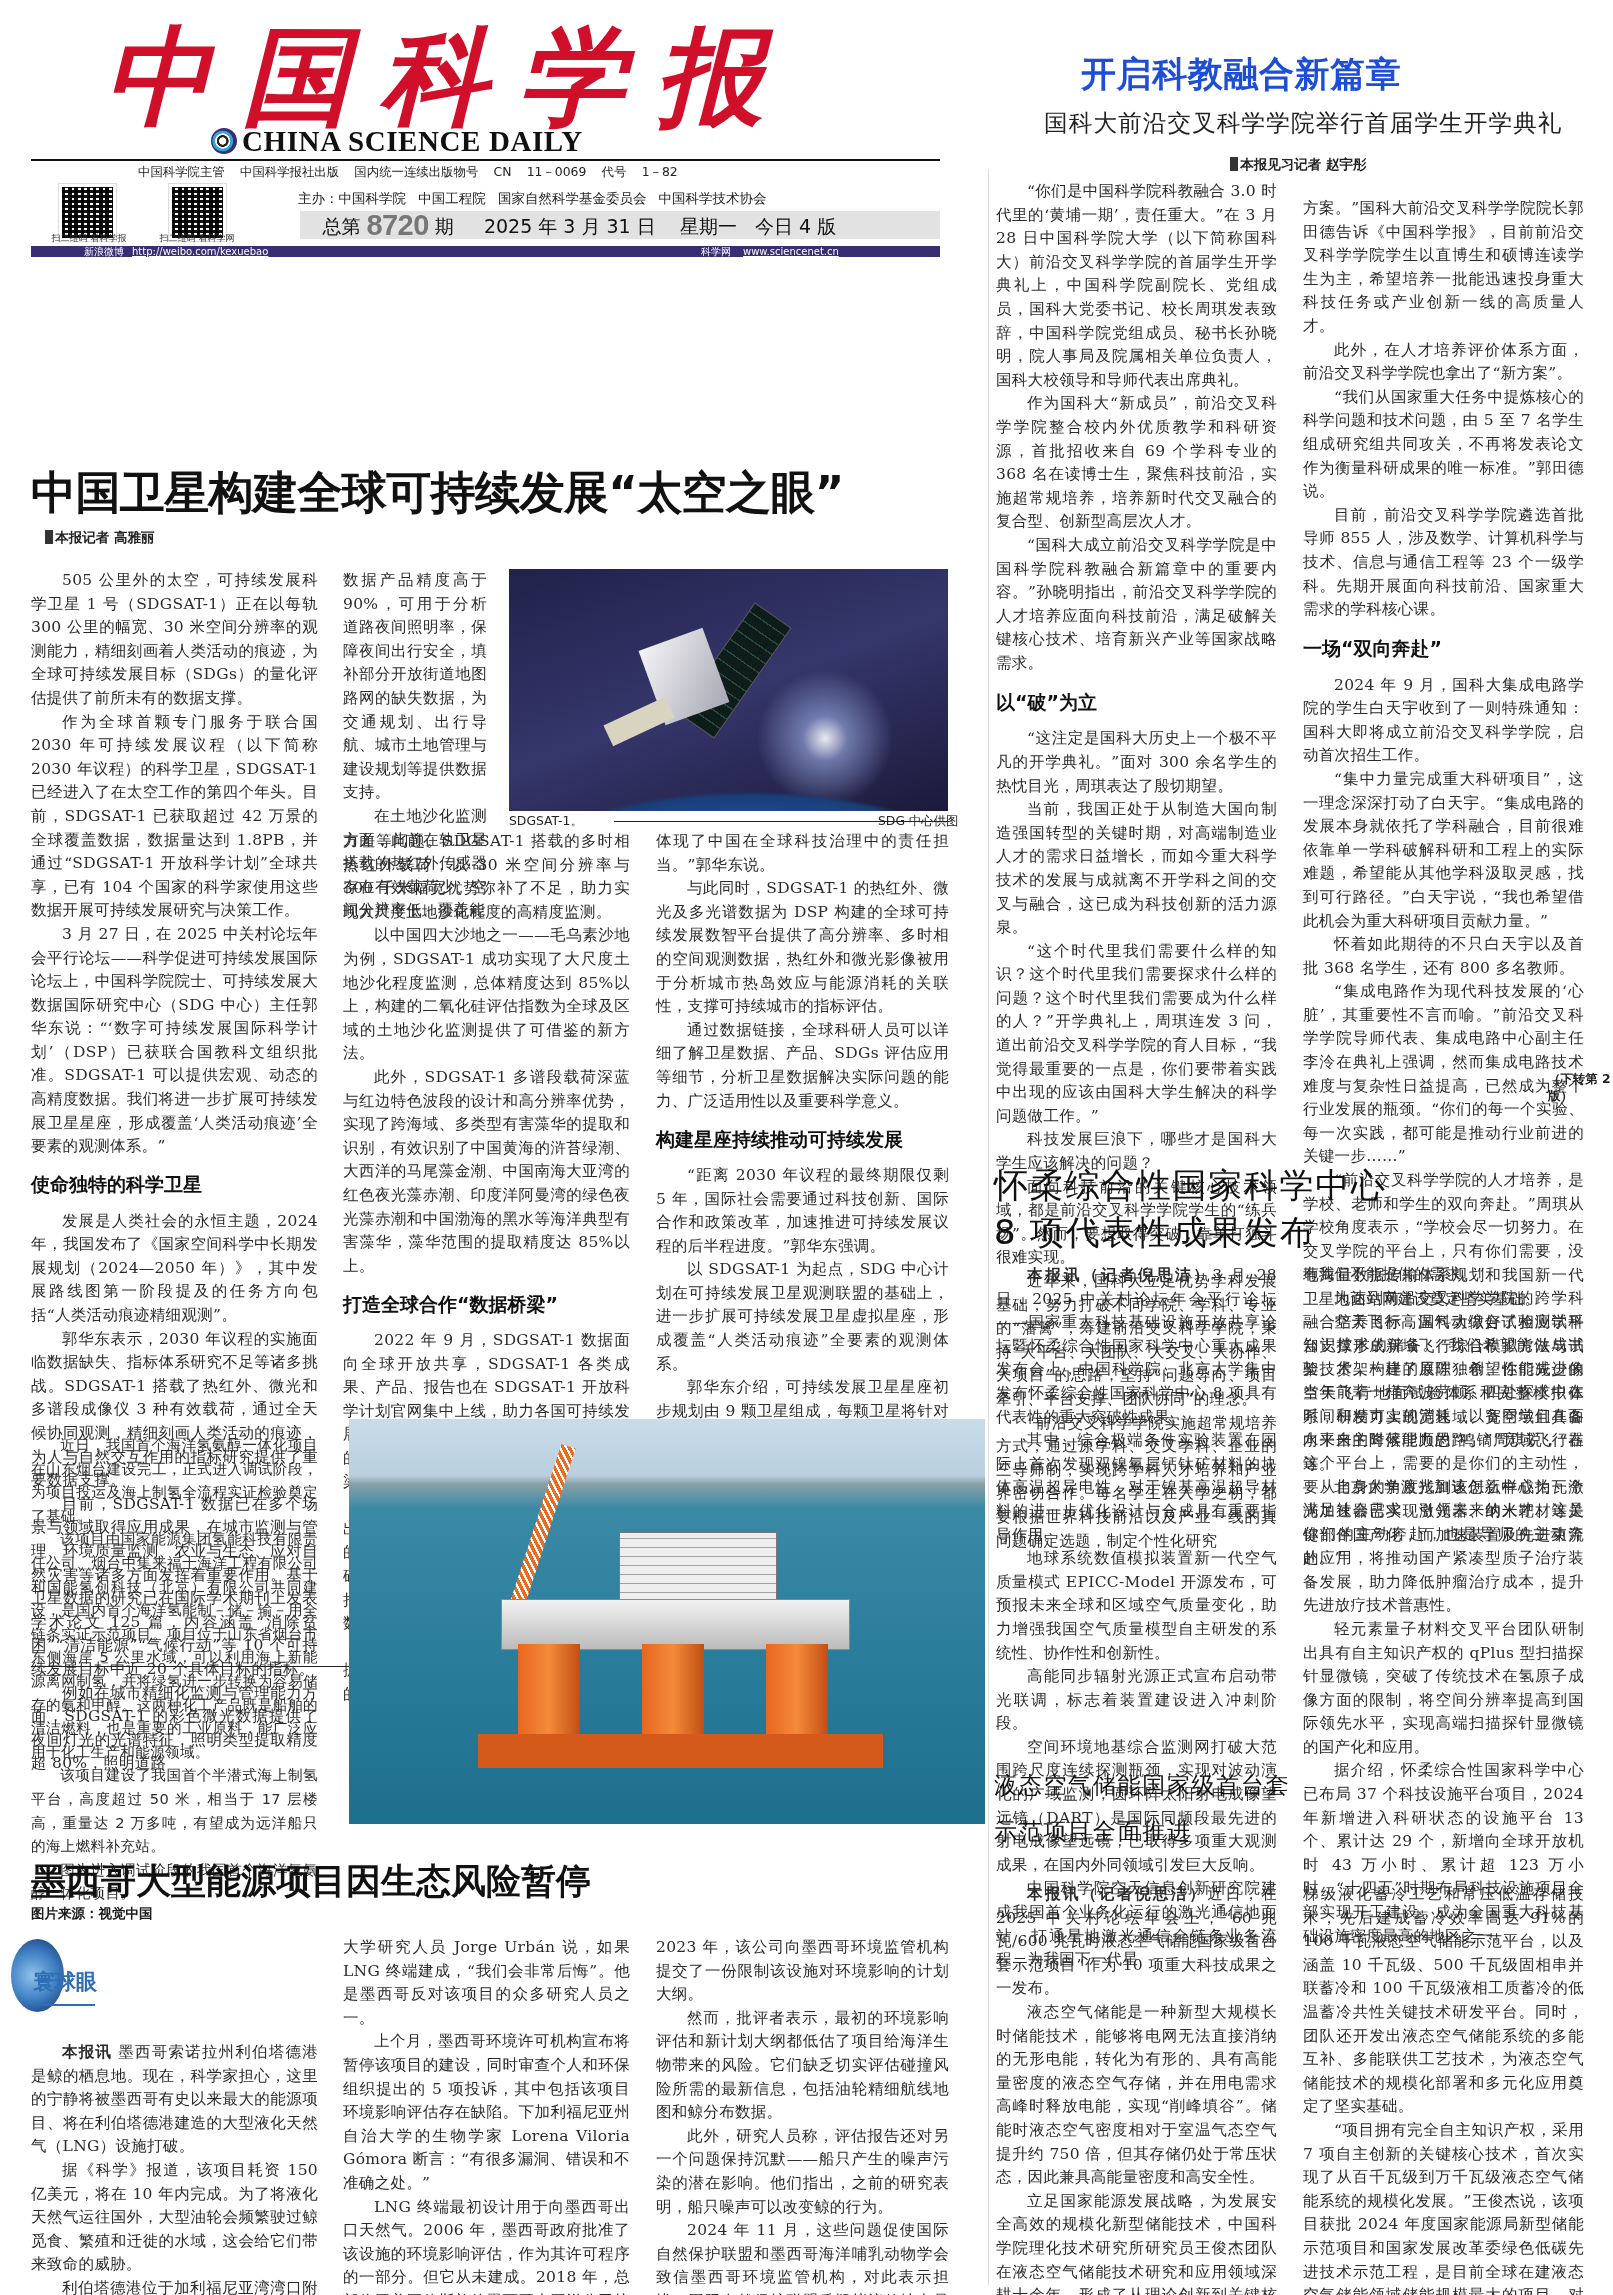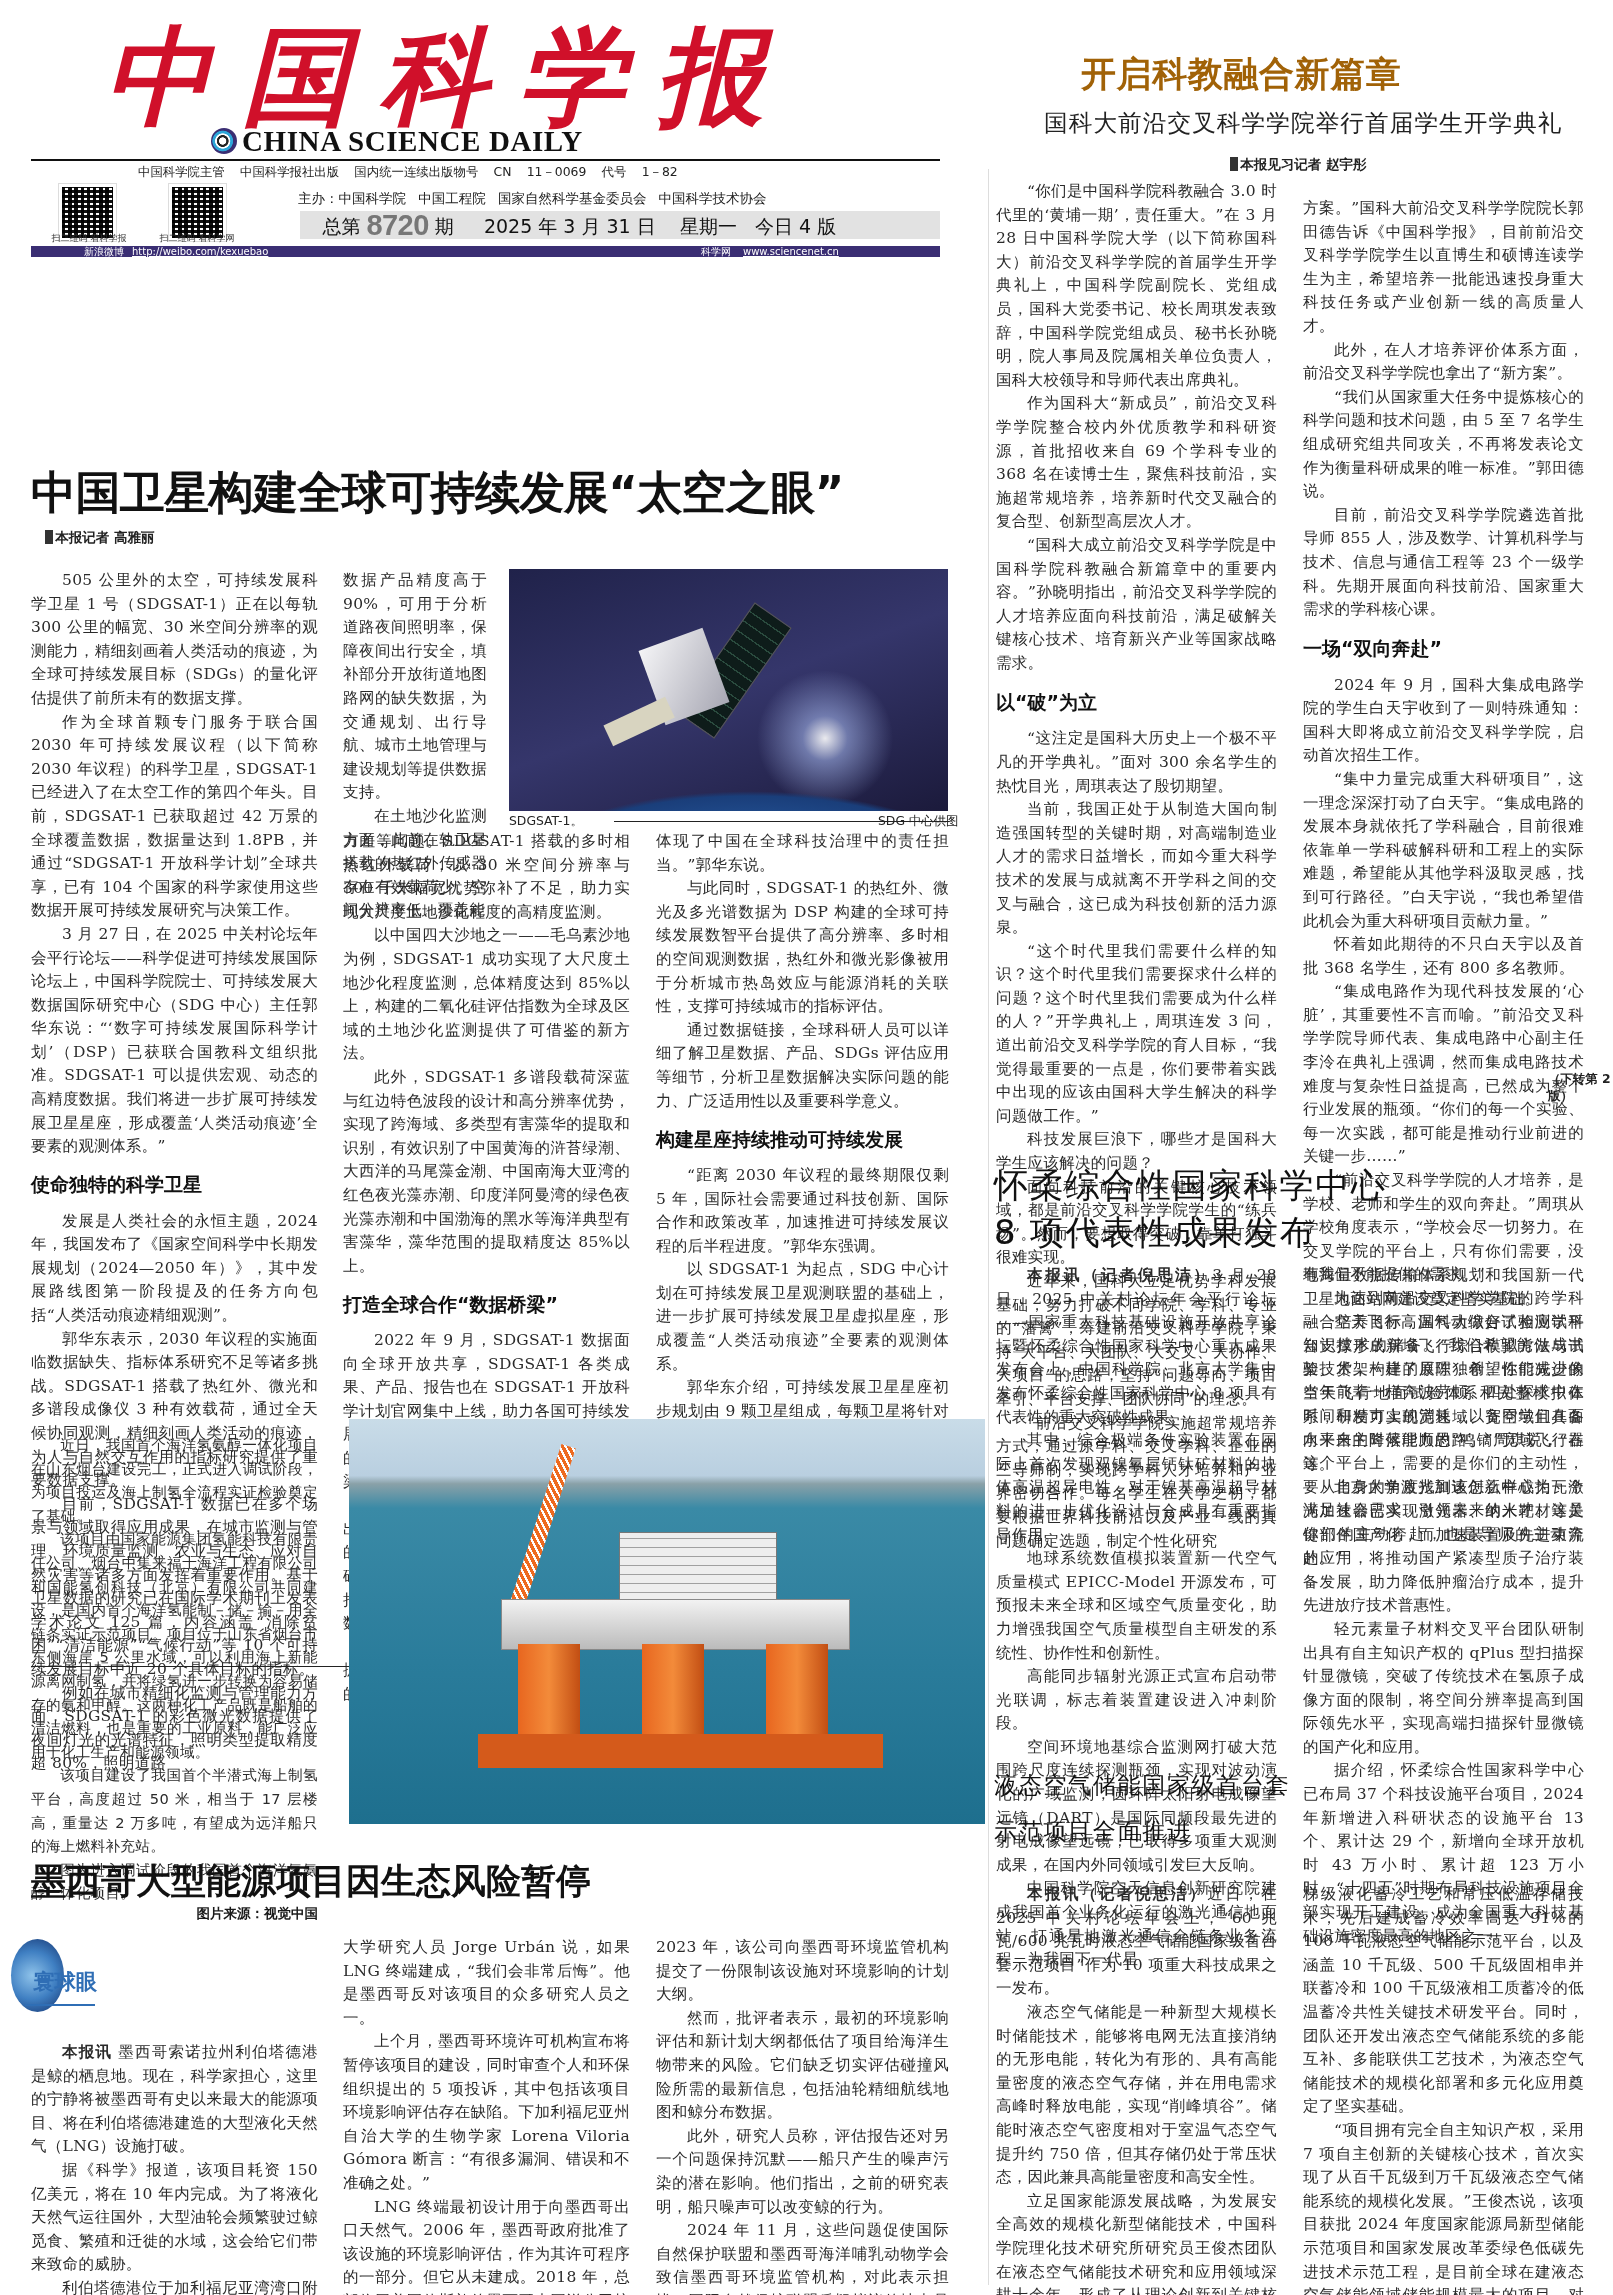--- a/index.html
+++ b/index.html
@@ -25,21 +25,21 @@
       repeating-linear-gradient(0deg, #111 0 2.8px, #fff 2.8px 5px);
       background-blend-mode: multiply; border: 3.4px solid #fff; outline: 1.1px solid #ddd; }
   .qr-cap { font-family: "DejaVu Sans", sans-serif; font-size: 9px; color: #333; width: 90px; text-align: center; }
   #sponsors { left: 298px; top: 190px; font-family: "DejaVu Sans", sans-serif; font-size: 13.5px; color: #222; word-spacing: 7.9px; }
   #issuebar { left: 300px; top: 211px; width: 640px; height: 28px; background: #e2e2e2; font-family: "DejaVu Sans", sans-serif; font-size: 19px; color: #111; line-height: 28px; padding-left: 22.5px; }
   #issuebar .num { font-size: 29px; font-weight: bold; color: #777; font-family: "Liberation Sans", sans-serif; letter-spacing: -0.6px; vertical-align: -2.3px; }
   #linkbar { left: 31px; top: 246px; width: 909px; height: 11.3px; background: #3a2e73; font-family: "DejaVu Sans", sans-serif; font-size: 10px; color: #fff; line-height: 11.3px; }
   #linkbar a { color: #fff; text-decoration: underline; }
 
   
-  #r-title { left: 1081px; top: 51px; font-family: "DejaVu Serif", serif; font-weight: bold; font-size: 35px; color: #a16207; letter-spacing: 0.6px; }
+  #r-title { left: 1081px; top: 51px; font-family: "DejaVu Serif", serif; font-weight: bold; font-size: 35px; color: #1d4ed8; letter-spacing: 0.6px; }
   #r-sub { left: 1008px; top: 107px; font-family: "DejaVu Sans", sans-serif; font-size: 23.6px; color: #222; letter-spacing: 1.1px; margin-left: 36px; }
   #r-byline { left: 1216px; top: 156px; }
 
   
   #m-title { left: 31px; top: 463px; font-family: "DejaVu Sans", sans-serif; font-weight: bold; font-size: 45px; color: #111; letter-spacing: -0.6px; }
   #m-byline { left: 31px; top: 529px; }
 
   
   #sat-img { left: 509px; top: 569px; width: 439px; height: 242px; background:
       radial-gradient(ellipse 675px 236px at 55% 125%, #2e6bb8 0, #1a3e7a 32%, rgba(20,30,70,0) 34%),
@@ -191,21 +191,21 @@
   <p class="p">以 SDGSAT-1 为起点，SDG 中心计划在可持续发展卫星观测联盟的基础上，进一步扩展可持续发展卫星虚拟星座，形成覆盖“人类活动痕迹”全要素的观测体系。</p>
   <p class="p">郭华东介绍，可持续发展卫星星座初步规划由 9 颗卫星组成，每颗卫星将针对不同应用指标设计相应载荷和参数，实现对可持续发展目标更加精细、准确、全面的监测和评估。</p>
   <p class="p">郭华东强调，SDG 中心将继续推动可持续发展卫星星座建设，利用卫星数据为 SDGs 的实现提供坚实的科学支撑，为落实 2030 年议程和全球发展倡议注入创新动力。</p>
 </div>
 
 <div class="col" style="left:31px;top:1433px;width:287px">
   <p class="p" style="font-family:'DejaVu Sans',sans-serif;font-size:14.6px">近日，我国首个海洋氢氨醇一体化项目在山东烟台建设完工，正式进入调试阶段，为项目投运及海上制氢全流程实证检验奠定了基础。</p>
   <p class="p" style="font-family:'DejaVu Sans',sans-serif;font-size:14.6px">该项目由国家能源集团氢能科技有限责任公司、烟台中集来福士海洋工程有限公司和国能氢创科技（北京）有限公司共同建设，是国内首个海洋氢能制－储－输－用全链条实证示范项目。项目位于山东省烟台市东侧海岸 5 公里水域，可以利用海上新能源离网制氢，并将绿氢进一步转换为容易储存的氨和甲醇。这两种化工产品既是船舶的清洁燃料，也是重要的工业原料，能广泛应用于化工生产和能源领域。</p>
   <p class="p" style="font-family:'DejaVu Sans',sans-serif;font-size:14.6px">该项目建设了我国首个半潜式海上制氢平台，高度超过 50 米，相当于 17 层楼高，重量达 2 万多吨，有望成为远洋船只的海上燃料补充站。</p>
   <p class="p" style="font-family:'DejaVu Sans',sans-serif;font-size:14.6px">图为进入调试阶段的我国首个海洋氢氨醇一体化项目。</p>
-  <div style="text-align:right;font-family:'DejaVu Sans',sans-serif;font-weight:bold;font-size:13.5px">图片来源：视觉中国</div>
+  <div style="text-align:left;font-family:'DejaVu Sans',sans-serif;font-weight:bold;font-size:13.5px">图片来源：视觉中国</div>
 </div>
 <div class="abs" id="plat-img">
   <div class="plat-crane"></div>
   <div class="plat-house"></div>
   <div class="plat-deck"></div>
   <div class="plat-col" style="left:169px"></div>
   <div class="plat-col" style="left:293px"></div>
   <div class="plat-col" style="left:417px"></div>
   <div class="plat-pon"></div>
 </div>

